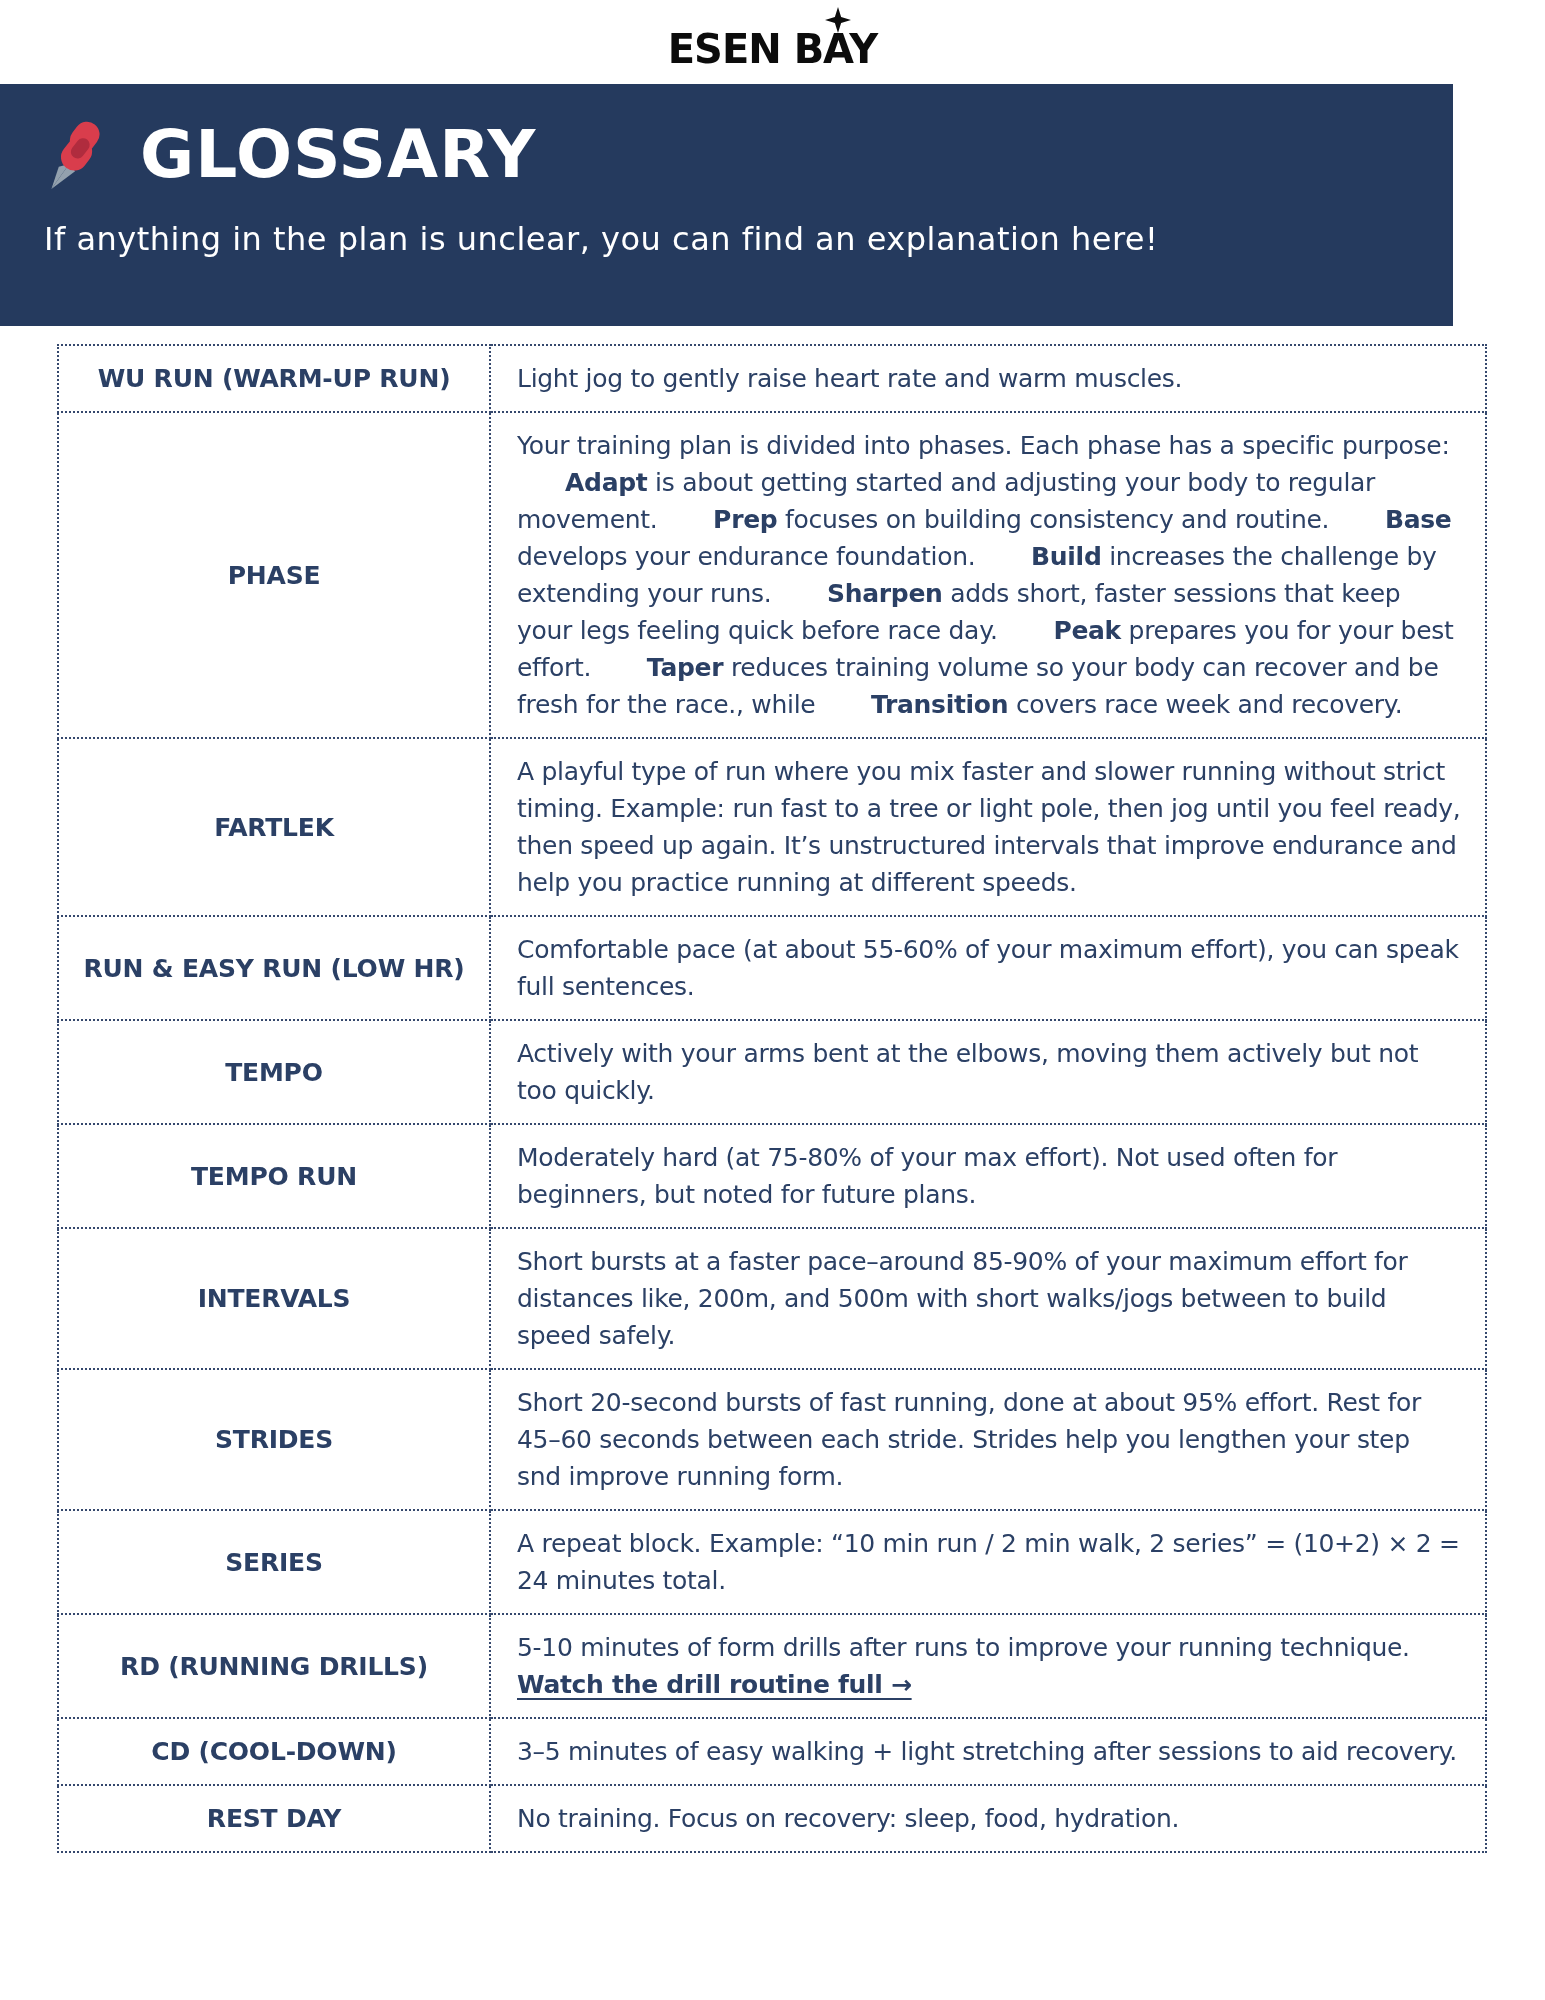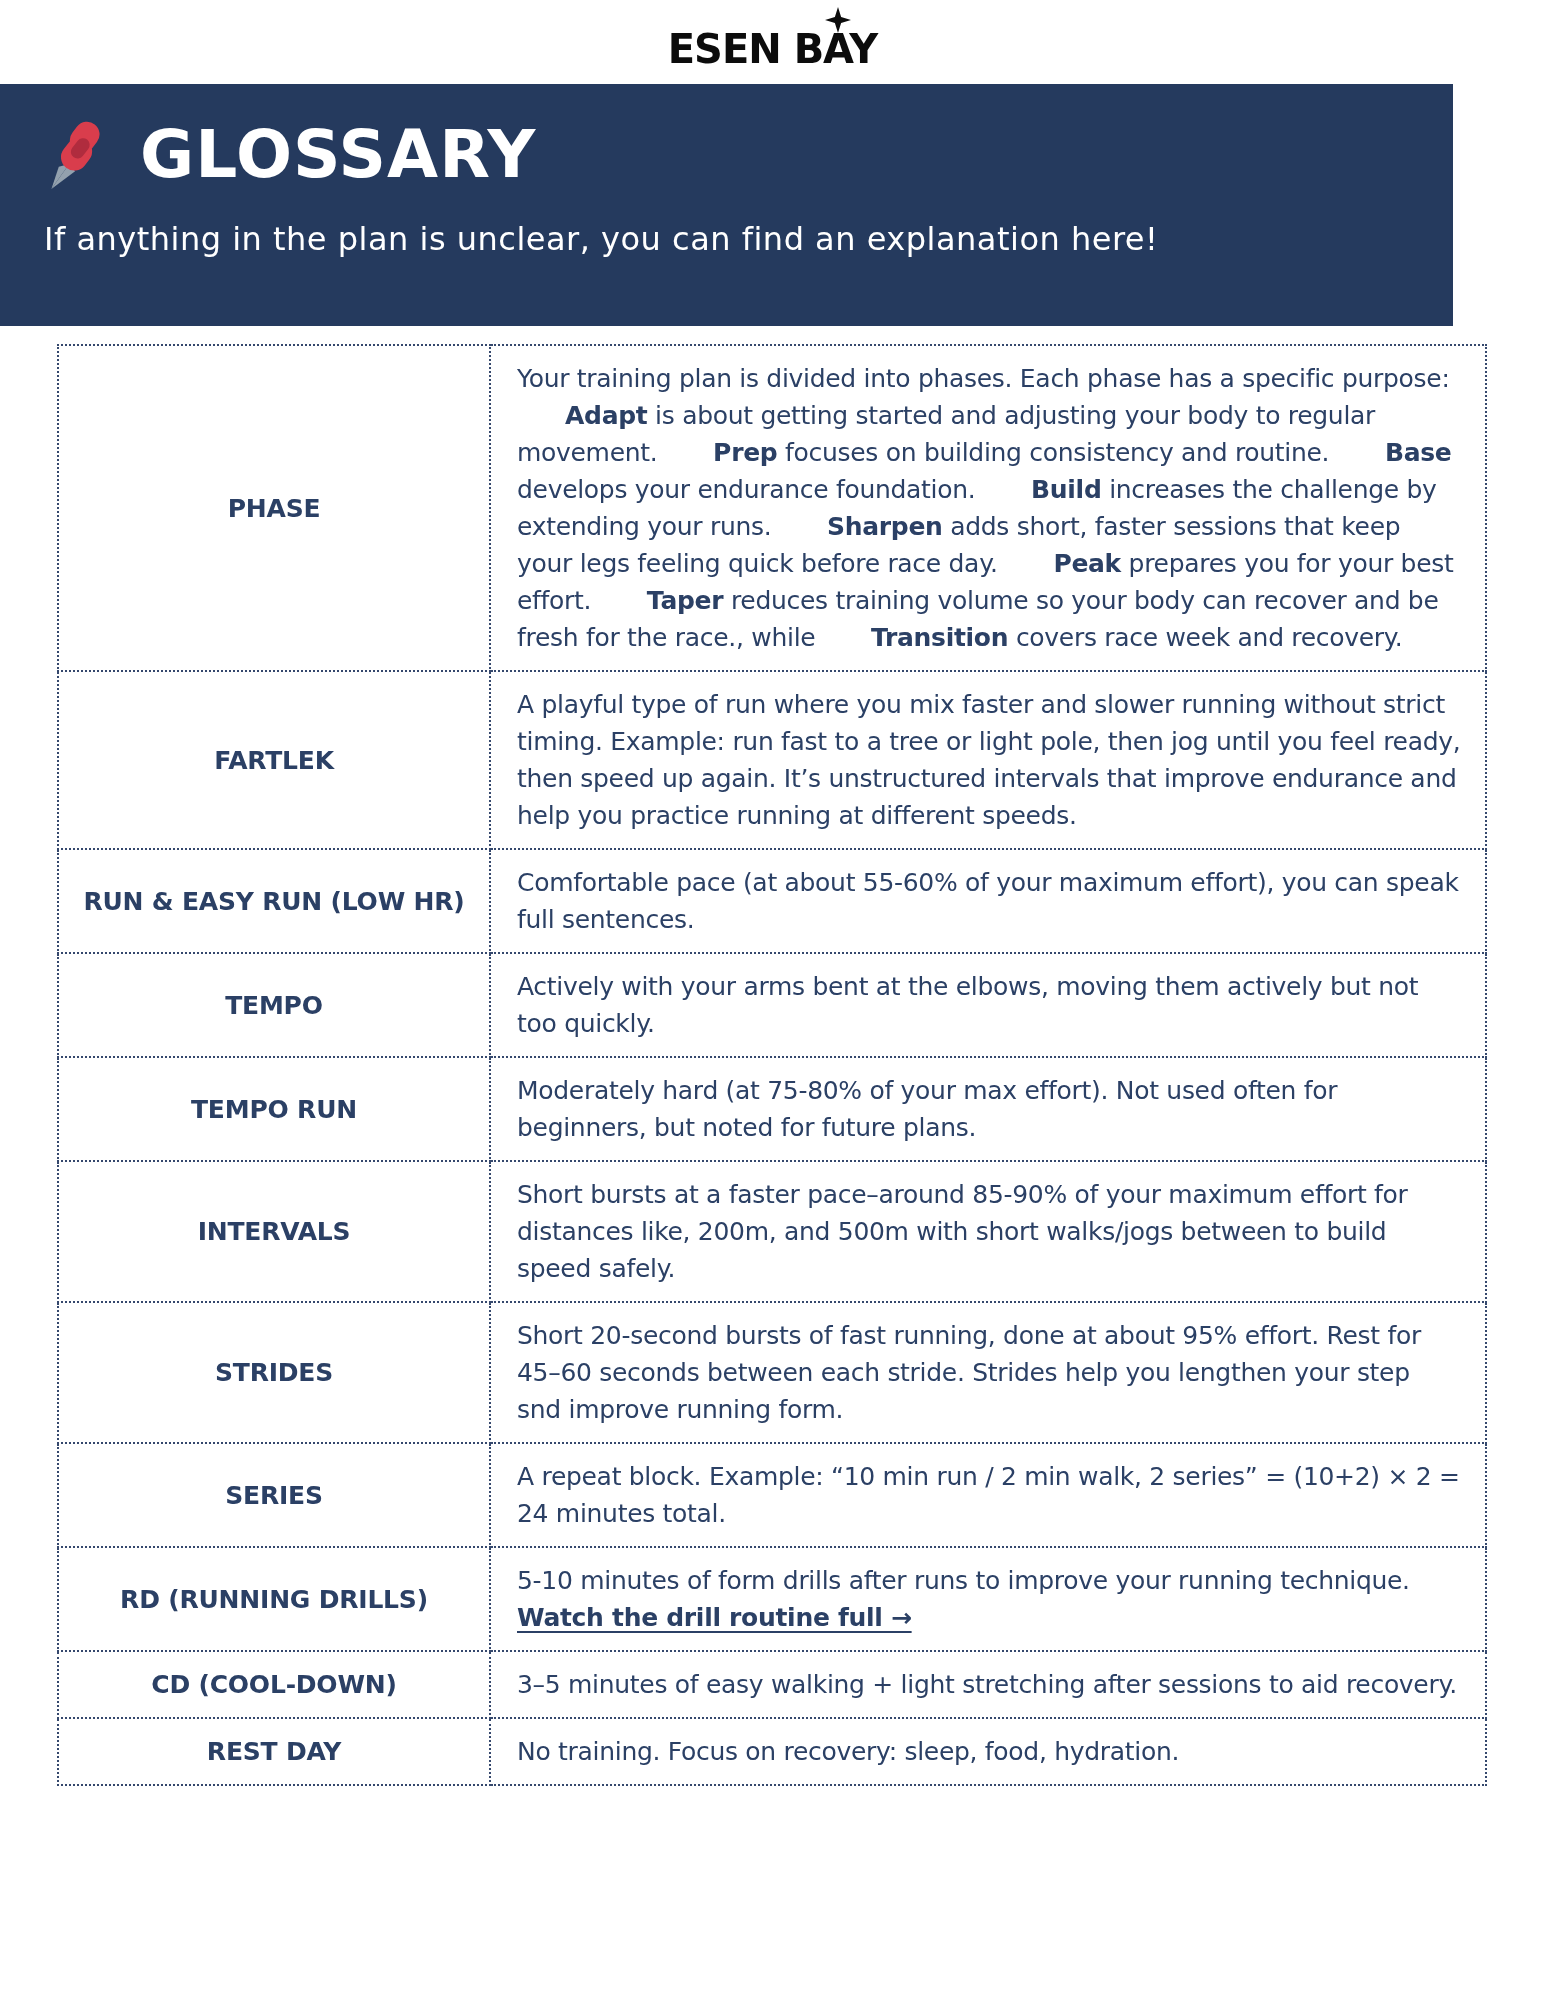--- a/index.html
+++ b/index.html
@@ -135,20 +135,24 @@
       </g>
     </svg>
     <h1 class="banner-title">GLOSSARY</h1>
   </div>
   <p class="banner-subtitle">If anything in the plan is unclear, you can find an explanation here!</p>
 </section>
 
 <table class="glossary-table">
   <tbody>
       <tr>
+        <td class="term-cell">WU RUN (WARM-UP RUN)</td>
+        <td class="def-cell"><span>Light jog to gently raise heart rate and warm muscles.</span></td>
+      </tr>
+      <tr>
         <td class="term-cell">PHASE</td>
         <td class="def-cell"><span>Your training plan is divided into phases. Each phase has a specific purpose: </span><span class="b">Adapt</span><span> is about getting started and adjusting your body to regular movement. </span><span class="b">Prep</span><span> focuses on building consistency and routine. </span><span class="b">Base</span><span> develops your endurance foundation. </span><span class="b">Build</span><span> increases the challenge by extending your runs. </span><span class="b">Sharpen</span><span> adds short, faster sessions that keep your legs feeling quick before race day. </span><span class="b">Peak</span><span> prepares you for your best effort. </span><span class="b">Taper</span><span> reduces training volume so your body can recover and be fresh for the race., while </span><span class="b">Transition</span><span> covers race week and recovery.</span></td>
       </tr>
       <tr>
         <td class="term-cell">FARTLEK</td>
         <td class="def-cell"><span>A playful type of run where you mix faster and slower running without strict timing. Example: run fast to a tree or light pole, then jog until you feel ready, then speed up again. It’s unstructured intervals that improve endurance and help you practice running at different speeds.</span></td>
       </tr>
       <tr>
         <td class="term-cell">RUN &amp; EASY RUN (LOW HR)</td>
         <td class="def-cell"><span>Comfortable pace (at about 55-60% of your maximum effort), you can speak full sentences.</span></td>

